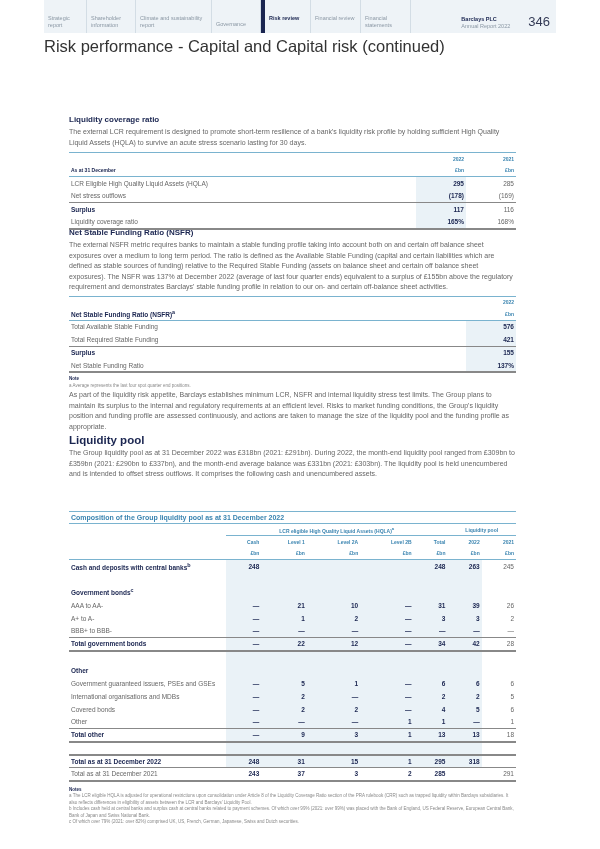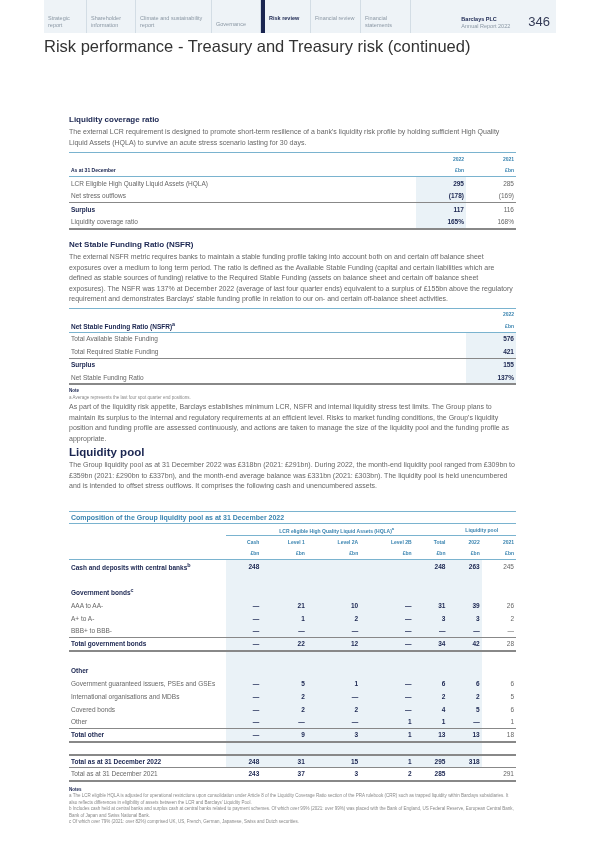--- a/index.html
+++ b/index.html
@@ -40,21 +40,21 @@
   <div class="nav-item" style="width:49px;padding-top:21px">Governance</div>
   <div class="nav-item active" style="width:50px">Risk review</div>
   <div class="nav-item" style="width:50px">Financial review</div>
   <div class="nav-item" style="width:50px">Financial statements</div>
   <div class="nav-brand">
     <div class="brand-text"><b>Barclays PLC</b><br><span>Annual Report 2022</span></div>
     <div class="pageno">346</div>
   </div>
 </div>
 
-<h1>Risk performance - Treasury and Treasury risk (continued)</h1>
+<h1>Risk performance - Capital and Capital risk (continued)</h1>
 
 <div class="section" style="top:115px">
   <h2>Liquidity coverage ratio</h2>
   <p style="margin-top:3px">The external LCR requirement is designed to promote short-term resilience of a bank's liquidity risk profile by holding sufficient High Quality Liquid Assets (HQLA) to survive an acute stress scenario lasting for 30 days.</p>
   <table style="margin-top:4px" class="top-rule">
     <tbody>
         <tr class="hdr">
           <td></td>
           <td class="num" style="width:50px">2022</td>
           <td class="num" style="width:50px">2021</td>
@@ -81,21 +81,21 @@
         </tr>
     <tr class="dbl-rule">
           <td>Liquidity coverage ratio</td>
           <td class="num hl b">165%</td>
           <td class="num">168%</td>
         </tr>
   </tbody>
     </table>
 </div>
 
-<div class="section" style="top:240px">
+<div class="section" style="top:228px">
   <h2>Net Stable Funding Ratio (NSFR)</h2>
   <p style="margin-top:3px">The external NSFR metric requires banks to maintain a stable funding profile taking into account both on and certain off balance sheet exposures over a medium to long term period. The ratio is defined as the Available Stable Funding (capital and certain liabilities which are defined as stable sources of funding) relative to the Required Stable Funding (assets on balance sheet and certain off balance sheet exposures). The NSFR was 137% at December 2022 (average of last four quarter ends) equivalent to a surplus of £155bn above the regulatory requirement and demonstrates Barclays' stable funding profile in relation to our on- and certain off-balance sheet activities.</p>
   <table style="margin-top:3px" class="top-rule">
     <tbody>
         <tr class="hdr">
           <td></td>
           <td class="num" style="width:50px">2022</td>
         </tr>
     <tr class="hdr blue-rule">
           <td class="lbl" style="font-size:6.5px"><span>Net Stable Funding Ratio (NSFR)</span><sup>a</sup></td>

